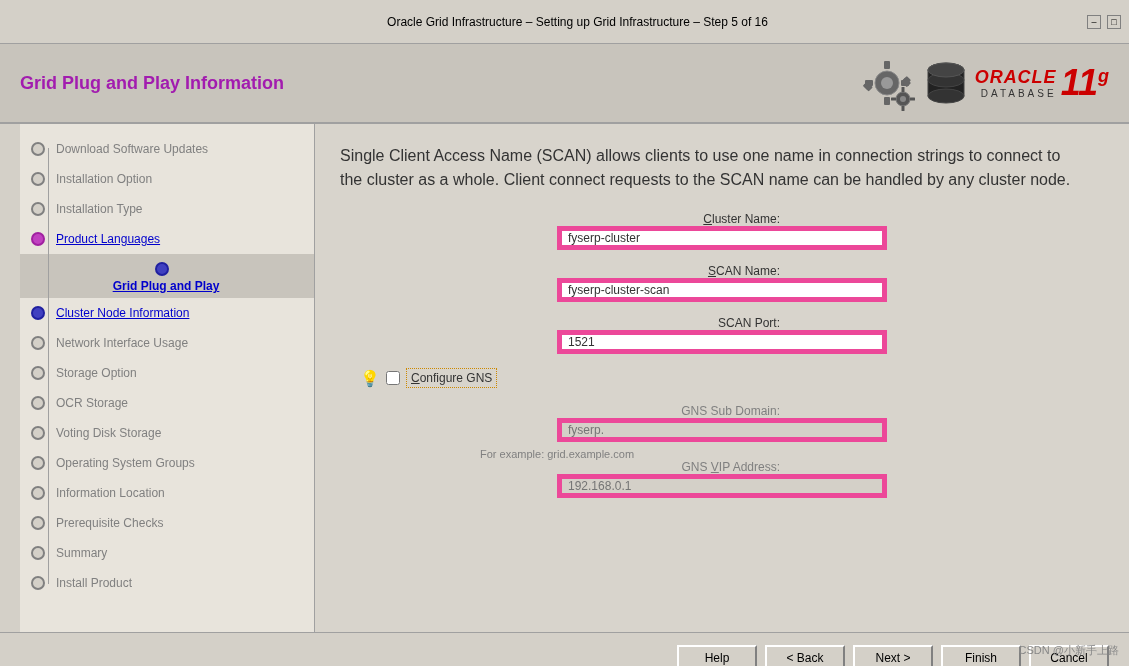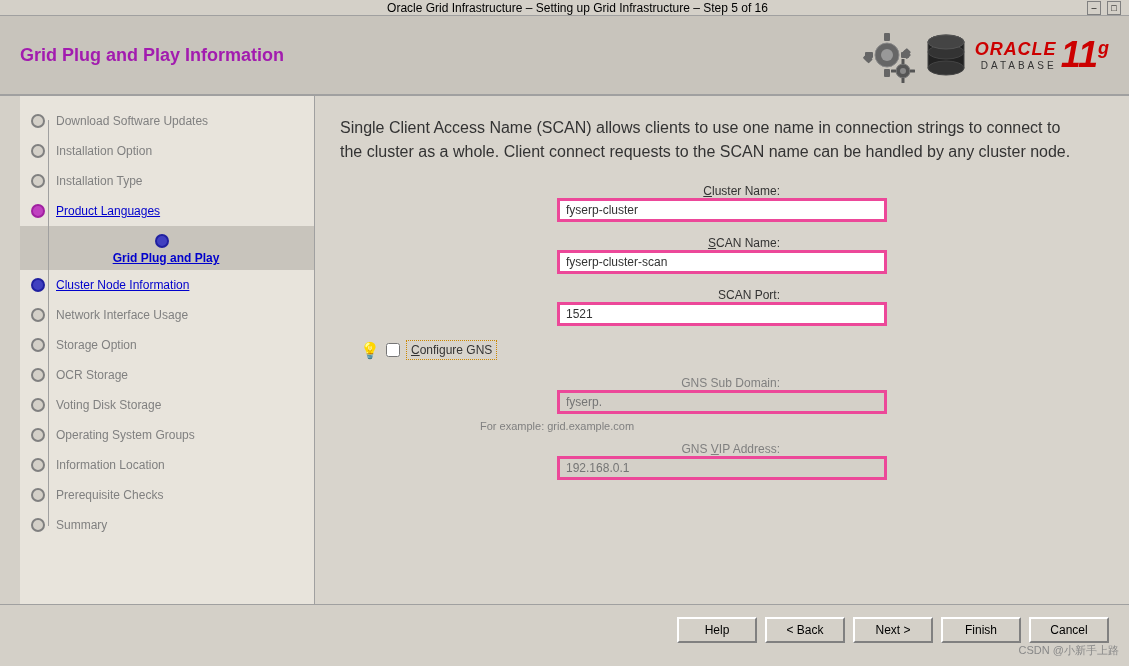--- a/index.html
+++ b/index.html
@@ -8,21 +8,21 @@
       font-size: 13px;
       background: #d4d0c8;
       width: 1129px;
       height: 666px;
       overflow: hidden;
     }
 
     
     .title-bar {
       background: #d4d0c8;
-      height: 16px;
+      height: 44px;
       display: flex;
       align-items: center;
       justify-content: center;
       padding: 0 8px;
       border-bottom: 1px solid #a0a0a0;
     }
     .title-bar-text {
       font-size: 12px;
       color: #000;
       flex: 1;
@@ -206,21 +206,21 @@
       padding-right: 12px;
       flex-shrink: 0;
     }
     .form-label .underline {
       text-decoration: underline;
     }
     .form-input {
       width: 330px;
       height: 24px;
       background: #ffffff;
-      border: 3px solid #ec4899;
+      border: 5px solid #ec4899;
       font-size: 12px;
       padding: 2px 6px;
       color: #333;
     }
     .form-input:disabled {
       background: #d4d0c8;
       color: #808080;
     }
 
     
@@ -255,21 +255,20 @@
       padding: 2px 4px;
     }
     .gns-label .underline {
       text-decoration: underline;
     }
     .hint-text {
       font-size: 11px;
       color: #808080;
       padding-left: 140px;
       margin-top: -8px;
-      margin-bottom: 10px;
     }
 
     
     .bottom-bar {
       height: 50px;
       background: #d4d0c8;
       border-top: 1px solid #a0a0a0;
       display: flex;
       align-items: center;
       justify-content: flex-end;
@@ -459,20 +458,26 @@
           <span class="sidebar-label disabled">Prerequisite Checks</span>
         </div>
 
         <div class="sidebar-item">
           <div class="sidebar-icon">
             <div class="circle-icon"></div>
           </div>
           <span class="sidebar-label disabled">Summary</span>
         </div>
 
+        <div class="sidebar-item">
+          <div class="sidebar-icon">
+            <div class="circle-icon"></div>
+          </div>
+          <span class="sidebar-label disabled">Install Product</span>
+        </div>
       </div>
     </div>
 
     <div class="main-content">
 
       <p class="description-text">Single Client Access Name (SCAN) allows clients to use one name in connection strings to connect to the cluster as a whole. Client connect requests to the SCAN name can be handled by any cluster node.</p>
 
       <div class="form-row">
         <label class="form-label"><span class="underline">C</span>luster Name:</label>
         <input class="form-input" type="text" value="fyserp-cluster" style="">

